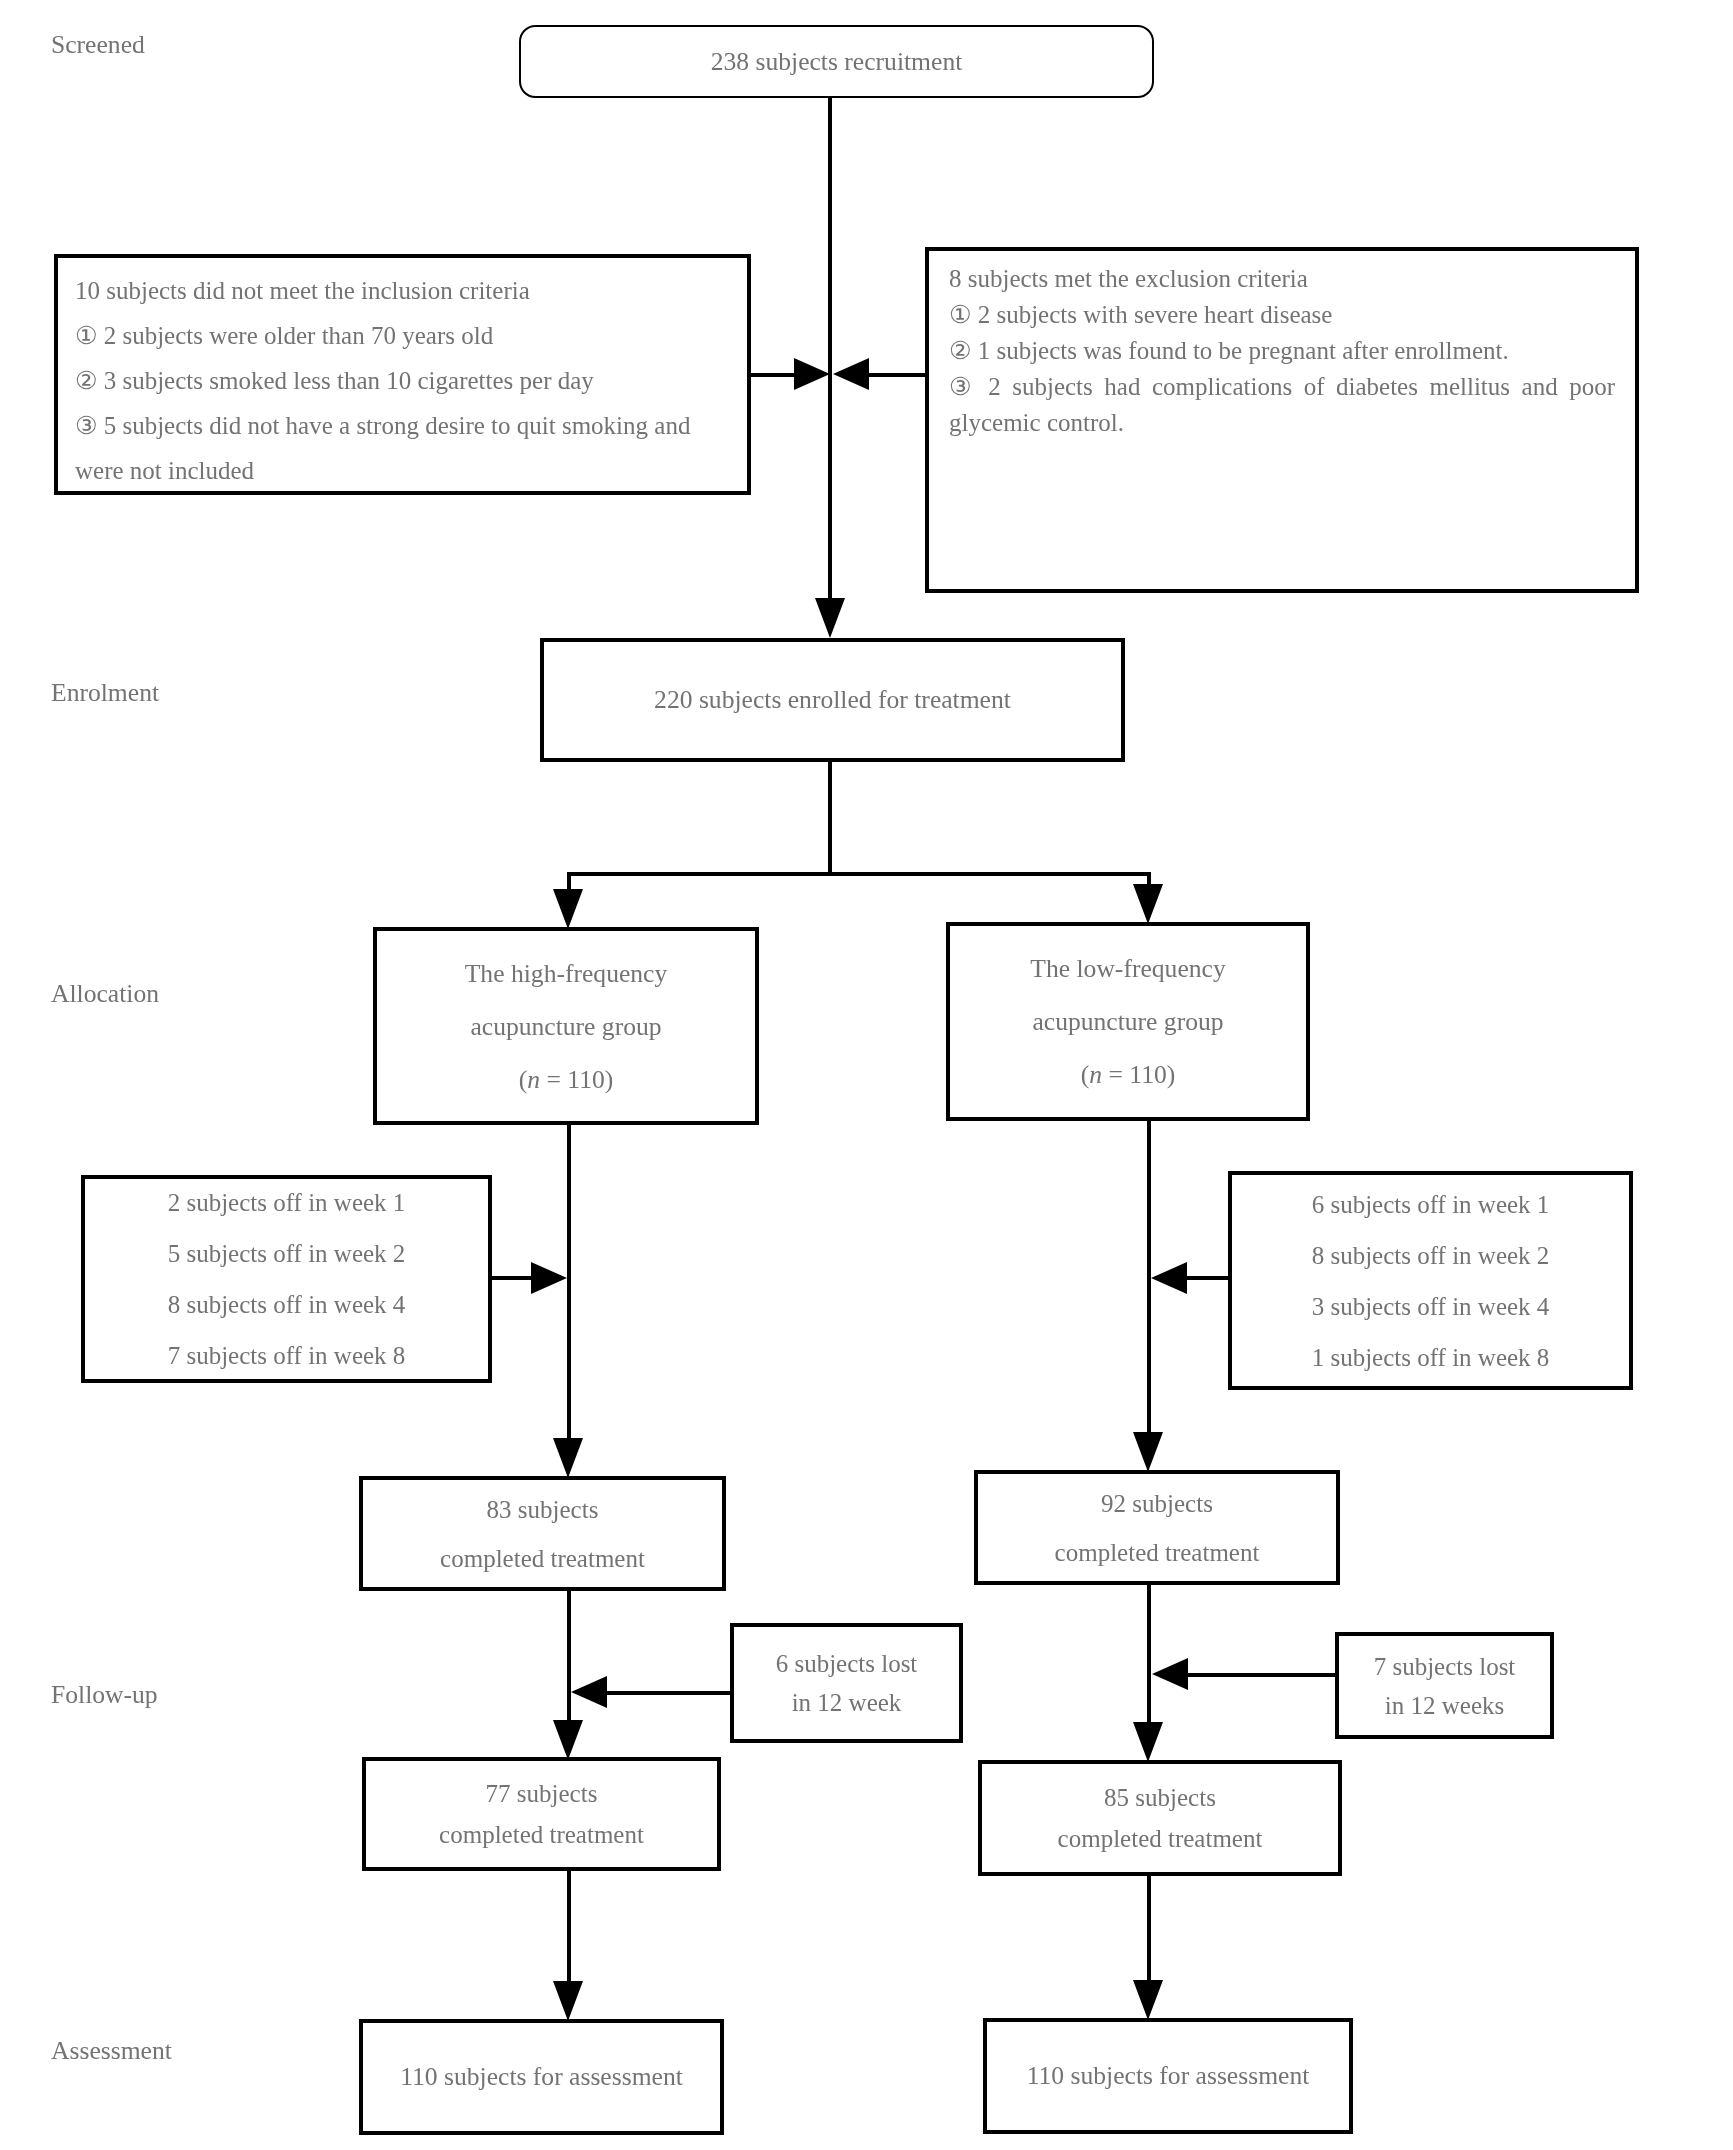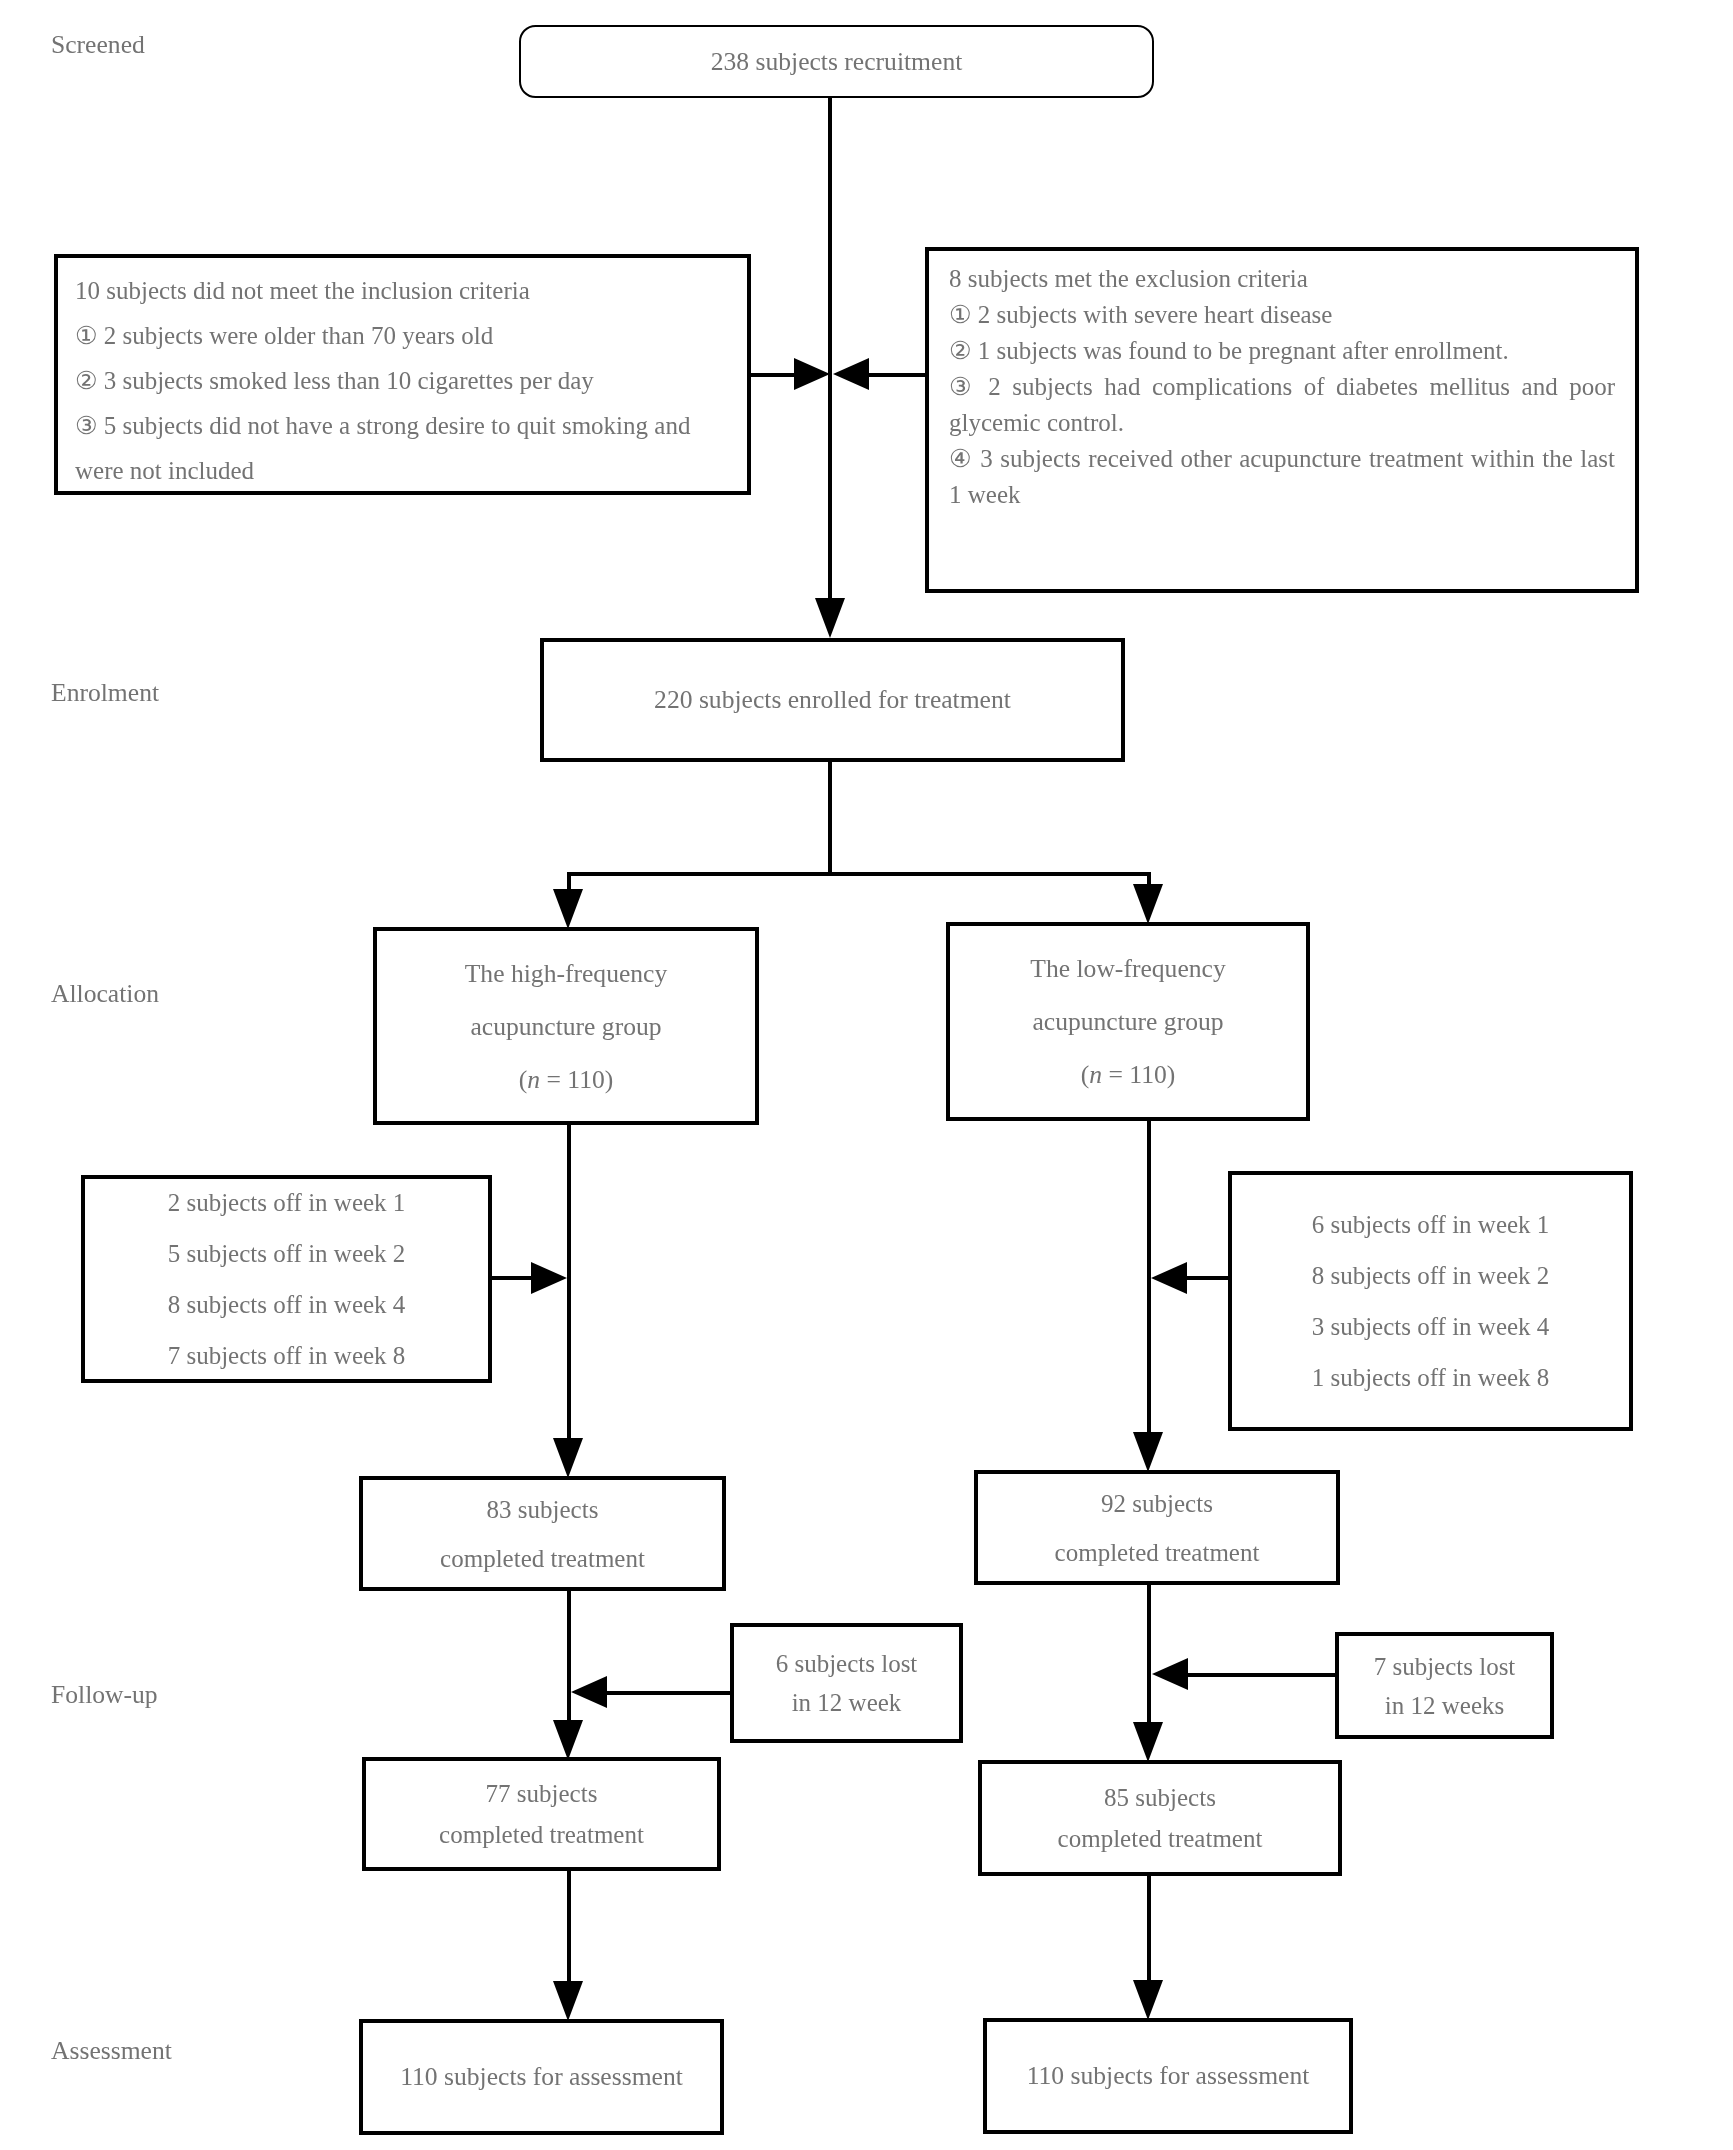--- a/index.html
+++ b/index.html
@@ -74,21 +74,20 @@
   </div>
 
   <div class="hline" style="left:750px; top:373px; width:48px;"></div>
   <div class="arr-right" style="left:794px; top:358px;"></div>
 
   <div class="box paras-tight" style="left:925px; top:247px; width:714px; height:346px;">
     <div class="para">8 subjects met the exclusion criteria</div>
     <div class="para">① 2 subjects with severe heart disease</div>
     <div class="para">② 1 subjects was found to be pregnant after enrollment.</div>
     <div class="para">③ 2 subjects had complications of diabetes mellitus and poor glycemic control.</div>
-    <div class="para">④ 3 subjects received other acupuncture treatment within the last 1 week</div>
   </div>
 
   <div class="hline" style="left:867px; top:373px; width:58px;"></div>
   <div class="arr-left" style="left:833px; top:358px;"></div>
 
   <div class="box center fs31" style="left:540px; top:638px; width:585px; height:124px;">
     <span>220 subjects enrolled for treatment</span>
   </div>
 
   <div class="vline" style="left:828px; top:762px; height:110px;"></div>
@@ -117,21 +116,21 @@
 
   <div class="box center lh62" style="left:81px; top:1175px; width:411px; height:208px;">
     <div class="bline">2 subjects off in week 1</div>
     <div class="bline">5 subjects off in week 2</div>
     <div class="bline">8 subjects off in week 4</div>
     <div class="bline">7 subjects off in week 8</div>
   </div>
   <div class="hline" style="left:492px; top:1276px; width:41px;"></div>
   <div class="arr-right" style="left:531px; top:1262px;"></div>
 
-  <div class="box center lh62" style="left:1228px; top:1171px; width:405px; height:260px;">
+  <div class="box center lh62" style="left:1228px; top:1171px; width:405px; height:219px;">
     <div class="bline">6 subjects off in week 1</div>
     <div class="bline">8 subjects off in week 2</div>
     <div class="bline">3 subjects off in week 4</div>
     <div class="bline">1 subjects off in week 8</div>
   </div>
   <div class="hline" style="left:1185px; top:1276px; width:43px;"></div>
   <div class="arr-left" style="left:1151px; top:1262px;"></div>
 
   <div class="box center lh60" style="left:359px; top:1476px; width:367px; height:115px;">
     <div class="bline">83 subjects</div>

